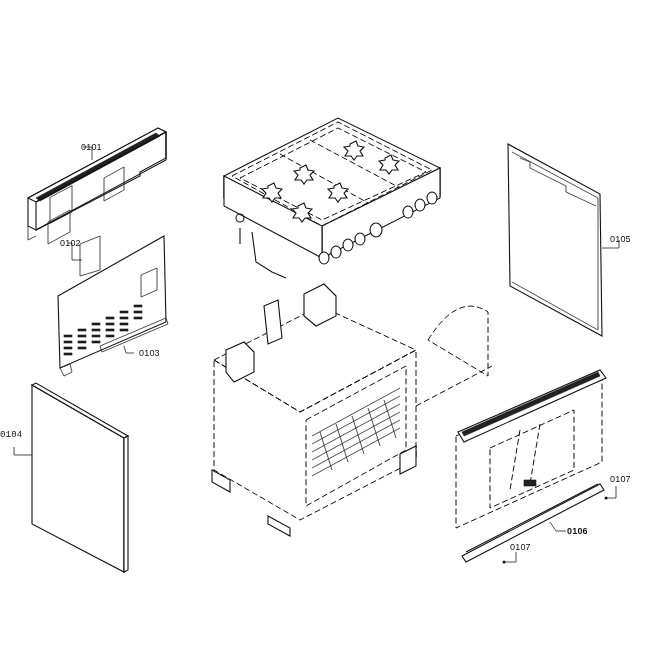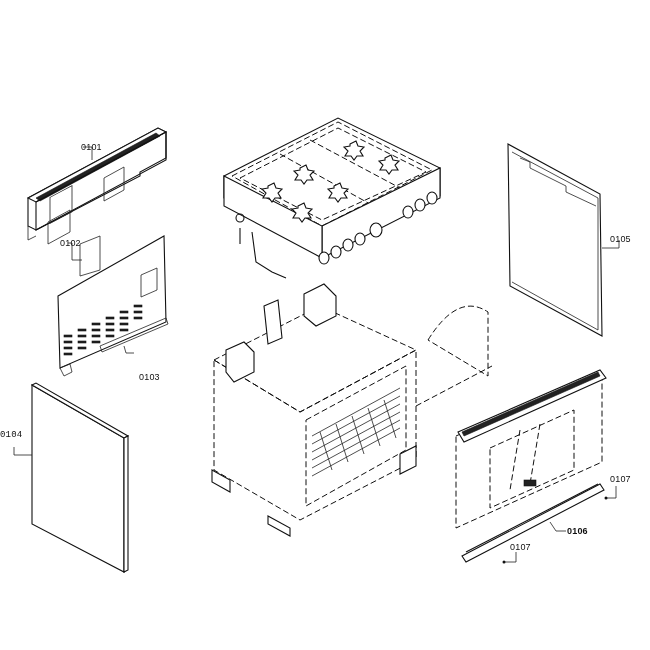--- a/index.html
+++ b/index.html
@@ -157,18 +157,18 @@
     <polyline points="616,486 616,498 606,498"></polyline>
     <polyline points="566,531 556,531 550,522"></polyline>
     <polyline points="516,552 516,562 504,562"></polyline>
   </g>
   <circle cx="606" cy="498" r="1.5" fill="#111"></circle>
   <circle cx="504" cy="562" r="1.5" fill="#111"></circle>
 </svg>
 
 <div class="lbl" style="left:57px;top:142px;margin-left:24px;">0101</div>
 <div class="lbl" style="left:53px;top:238px;margin-left:7px;">0102</div>
-<div class="lbl" style="left:139px;top:348px;margin-top:24px;">0103</div>
+<div class="lbl" style="left:139px;top:348px;">0103</div>
 <div class="lbl" style="left:0px;top:430px;font-family:Liberation Mono, monospace;">0104</div>
 <div class="lbl" style="left:610px;top:234px;">0105</div>
 <div class="lbl" style="left:567px;top:526px;font-weight:bold;">0106</div>
 <div class="lbl" style="left:610px;top:474px;">0107</div>
 <div class="lbl" style="left:510px;top:542px;">0107</div>
 
 </body></html>

